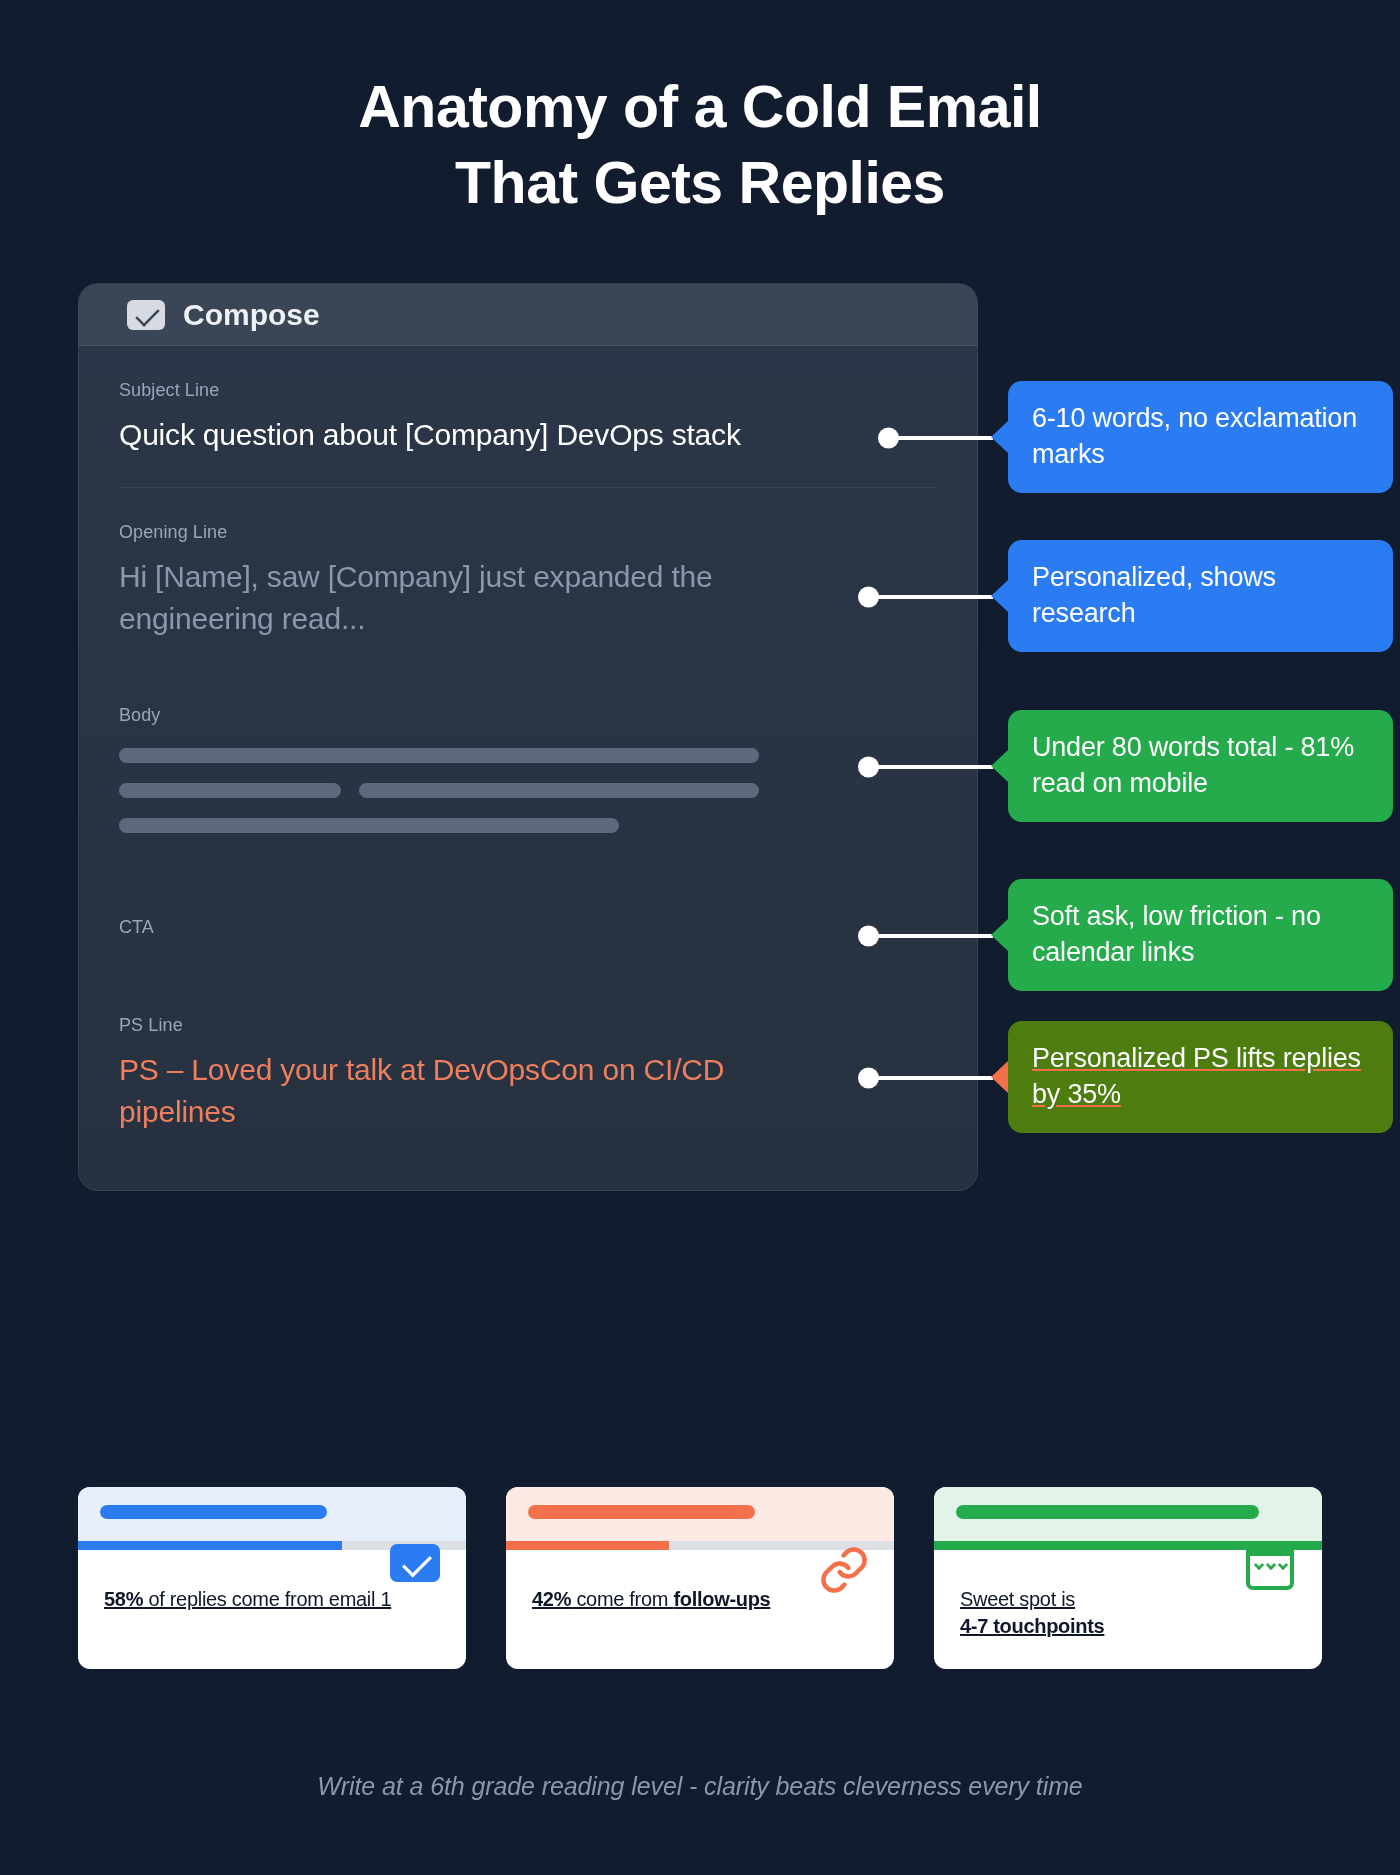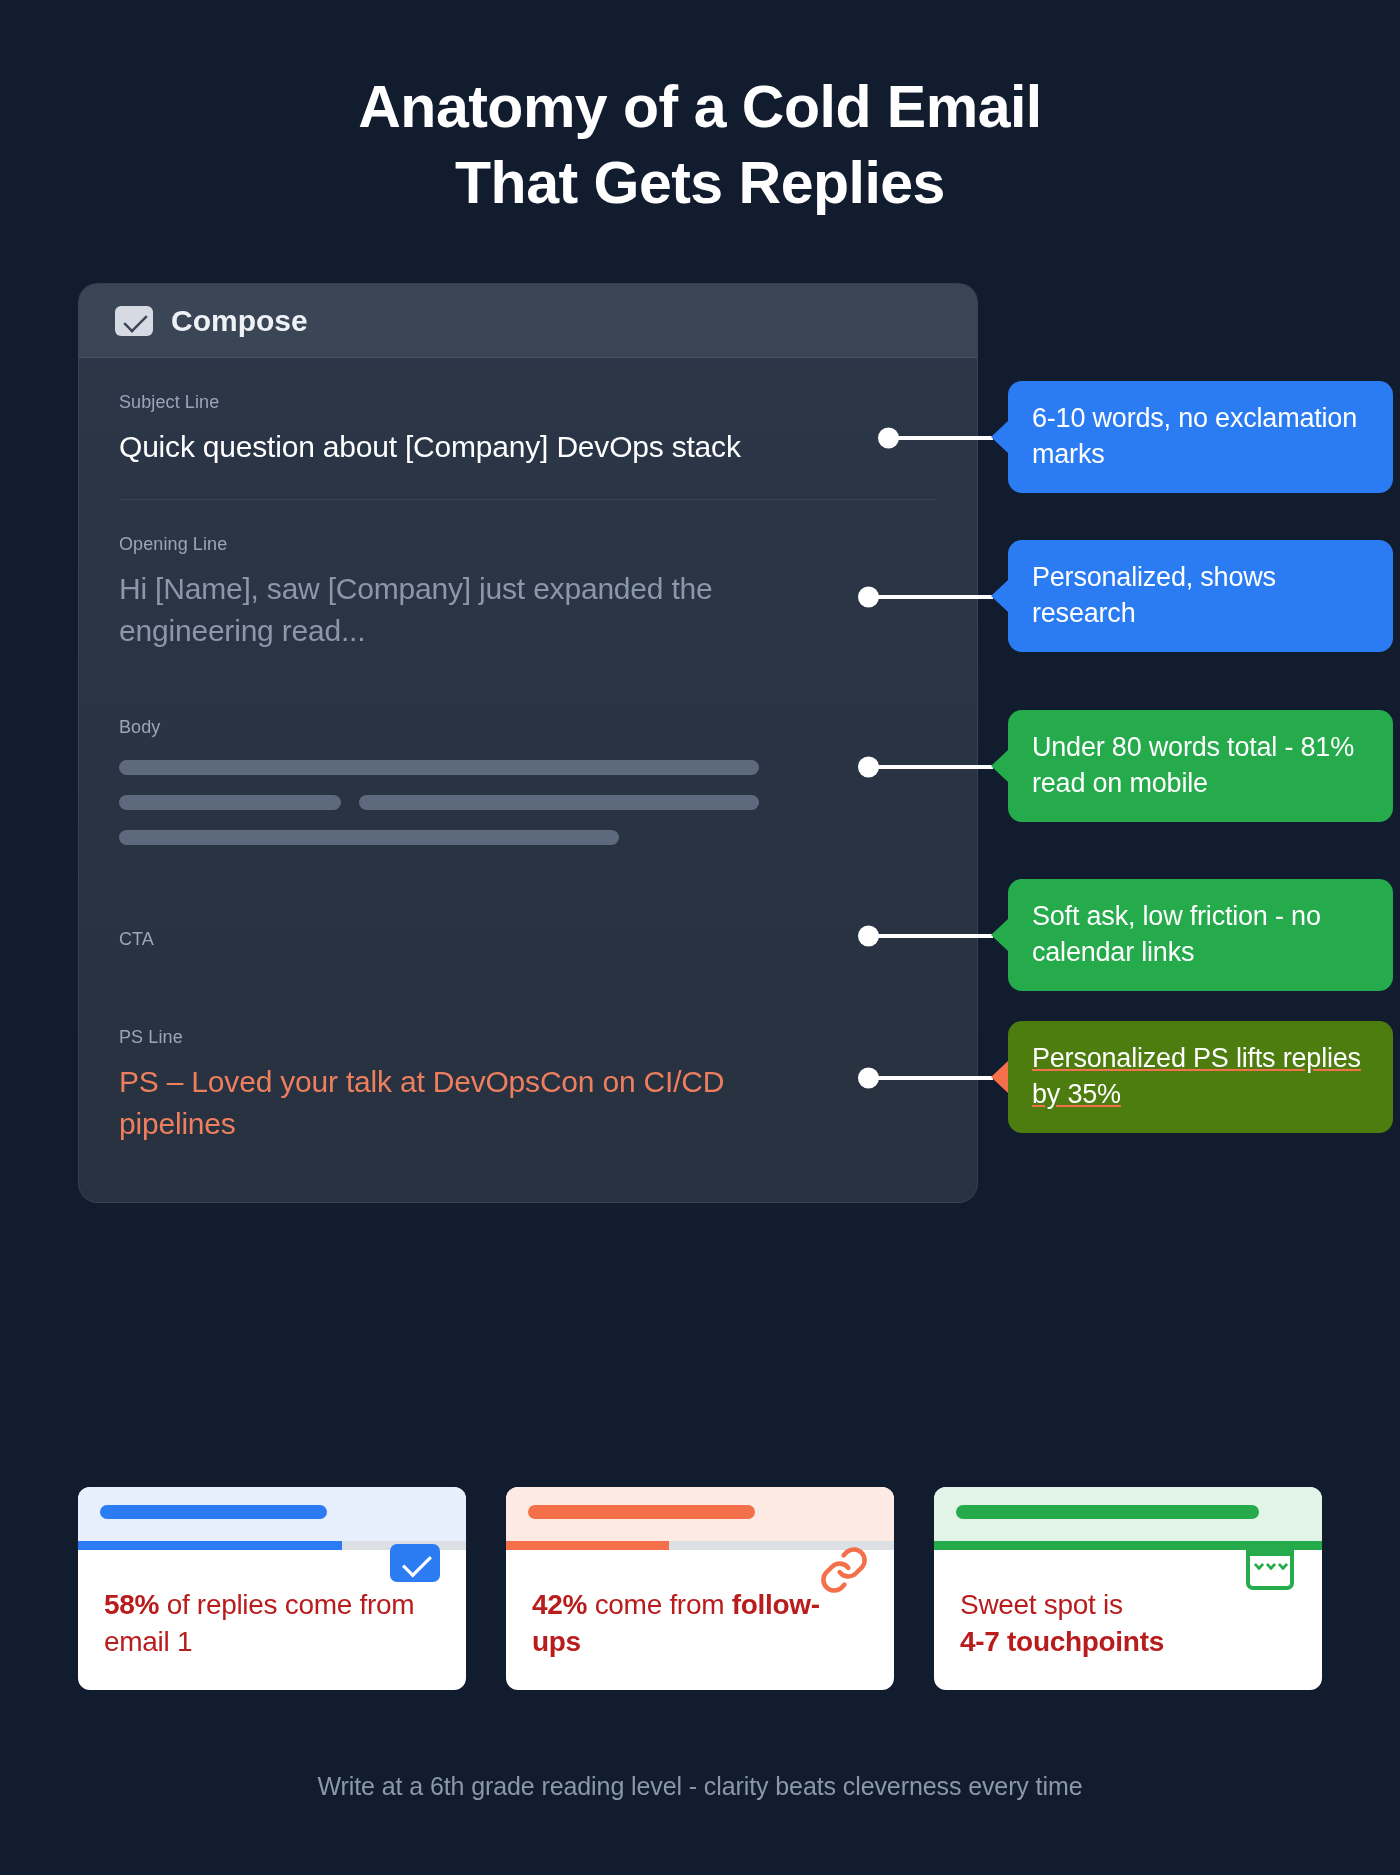--- a/index.html
+++ b/index.html
@@ -40,25 +40,25 @@
 
   .compose-card {
     width: 900px;
     border-radius: 20px;
     background: linear-gradient(180deg, #2b3648 0%, #27313f 100%);
     border: 1px solid rgba(255,255,255,0.07);
     overflow: hidden;
   }
 
   .compose-header {
-    height: 74px;
+    height: 62px;
     display: flex;
     align-items: center;
     gap: 18px;
-    padding: 0 36px;
+    padding: 0 48px;
     background: #3a4556;
     border-bottom: 1px solid rgba(255,255,255,0.07);
   }
   .env-icon {
     width: 38px; height: 30px;
     border-radius: 6px;
     background: #d6dbe3;
     position: relative;
   }
   .env-icon::after {
@@ -183,24 +183,25 @@
     background: #dcdfe4;
     position: relative;
   }
   .stat-fill { height: 100%; }
 
   .stat-body {
     padding: 36px 26px 30px 26px;
     position: relative;
   }
   .stat-text {
-    color: #b91c1c;
-    font-size: 28px;
+    color: #0f172a;
+    font-size: 20px;
     line-height: 1.33;
     letter-spacing: -0.3px;
+    text-decoration: underline;
   }
   .stat-text b { font-weight: bold; }
   .stat-icon {
     position: absolute;
     right: 24px;
     top: -6px;
     width: 52px; height: 52px;
   }
 
   .icon-env {
@@ -250,20 +251,21 @@
 
   
   .footer {
     position: absolute;
     left: 0; right: 0;
     top: 1772px;
     text-align: center;
     color: #8b98ab;
     font-size: 25px;
     letter-spacing: -0.1px;
+    font-style: italic;
   }
 </style>
 </head>
 <body>
 
 <div class="page">
 
   <h1 class="title">
     <span class="title-line">Anatomy of a Cold Email</span>
     <span class="title-line">That Gets Replies</span>

